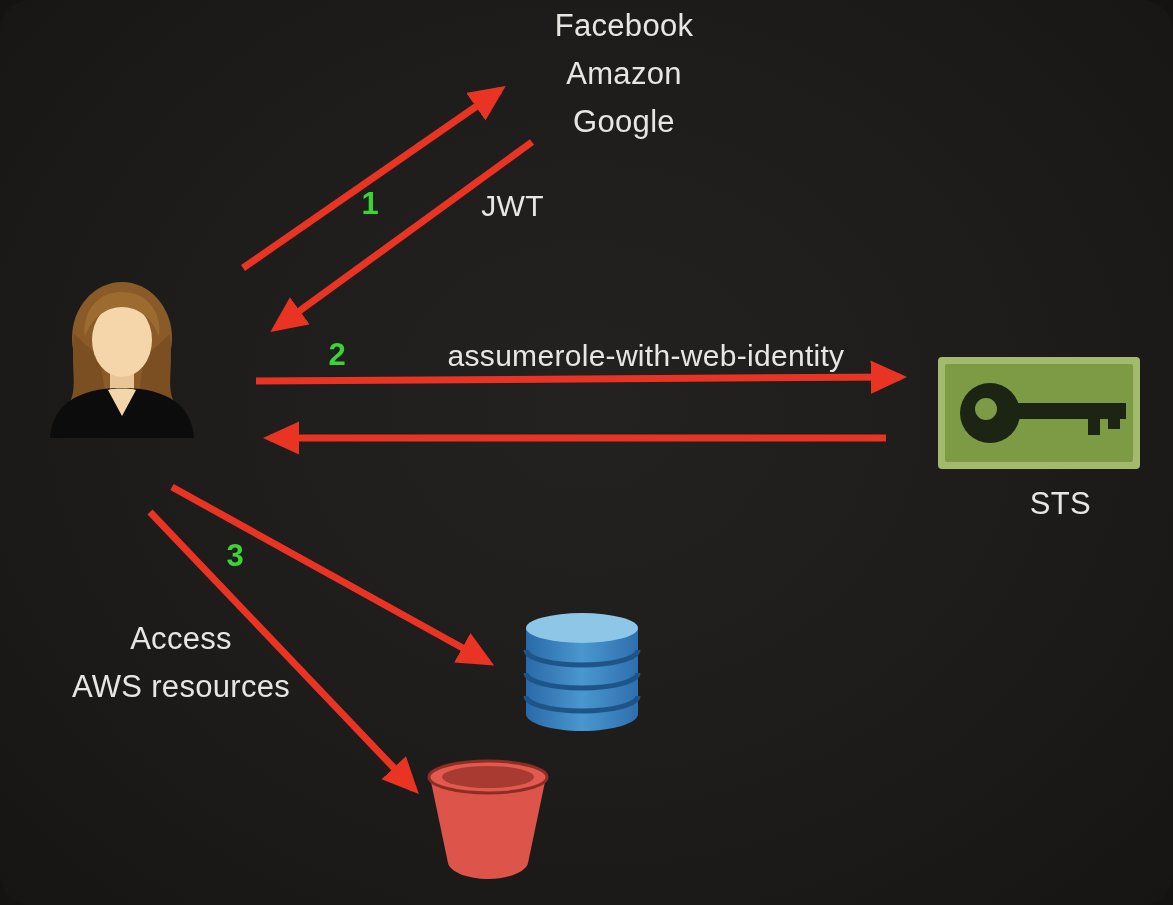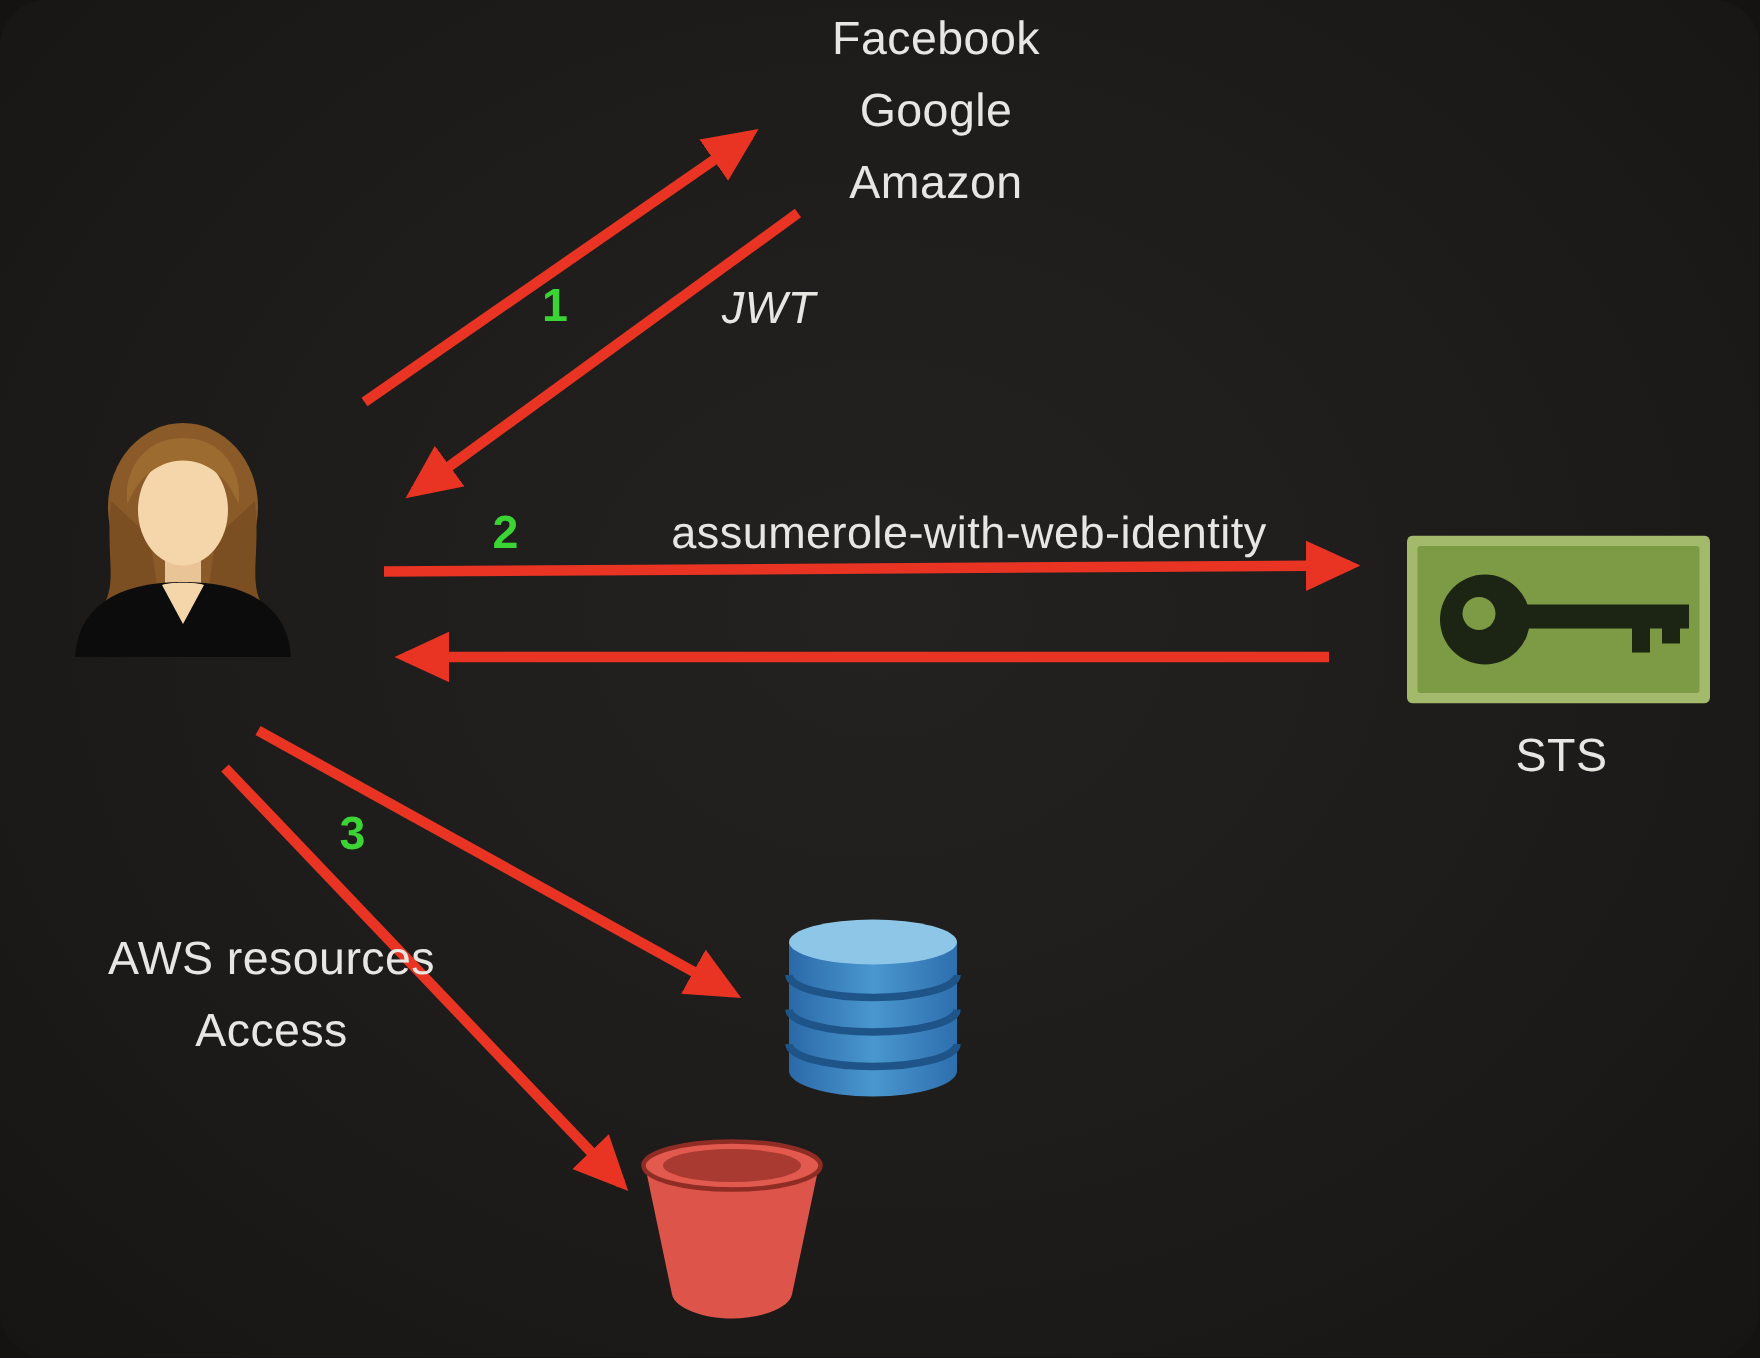--- a/index.html
+++ b/index.html
@@ -60,41 +60,41 @@
     <line x1="243" y1="268" x2="500" y2="90" stroke-width="7" marker-end="url(#ah)" stroke="#e93423"></line>
     <line x1="532" y1="142" x2="276" y2="328" stroke-width="7" marker-end="url(#ah)" stroke="#e93423"></line>
     <line x1="256" y1="381" x2="900" y2="377" stroke-width="7" marker-end="url(#ah)" stroke="#e93423"></line>
     <line x1="886" y1="438" x2="270" y2="438" stroke-width="7" marker-end="url(#ah)" stroke="#e93423"></line>
     <line x1="172" y1="487" x2="488" y2="662" stroke-width="7" marker-end="url(#ah)" stroke="#e93423"></line>
     <line x1="150" y1="512" x2="414" y2="789" stroke-width="7" marker-end="url(#ah)" stroke="#e93423"></line>
   </svg>
 
   <div class="label big" style="left:474px; top:2px; width:300px;">
     <div>Facebook</div>
+    <div>Amazon</div>
     <div>Google</div>
-    <div>Amazon</div>
   </div>
 
   <div class="step-num" style="left:348px; top:182px;">1</div>
   <div class="step-num" style="left:315px; top:333px;">2</div>
   <div class="step-num" style="left:213px; top:534px;">3</div>
 
-  <div class="label" style="left:440px; top:183px; width:145px;font-style:italic;">
+  <div class="label" style="left:440px; top:183px; width:145px;">
     <div>JWT</div>
   </div>
 
   <div class="label" style="left:396px; top:333px; width:500px;">assumerole-with-web-identity</div>
 
 
   <div class="label big" style="left:31px; top:615px; width:300px;">
+    <div>Access</div>
     <div>AWS resources</div>
-    <div>Access</div>
   </div>
 
-  <div class="label big" style="left:991px; top:480px; width:100px;">STS</div>
+  <div class="label big" style="left:991px; top:480px; width:100px;text-align:right;">STS</div>
 
   <div class="icon-box" style="left:38px; top:274px;">
     <svg width="168" height="164" viewBox="0 0 168 164">
       <ellipse cx="84" cy="64" rx="50" ry="56" fill="#8a5a28"></ellipse>
       <path d="M36,60 C32,100 42,116 28,134 L68,126 L62,84 Z" fill="#7c4f22"></path>
       <path d="M132,60 C136,100 126,116 140,134 L100,126 L106,84 Z" fill="#7c4f22"></path>
       <path d="M72,96 L96,96 L96,122 L72,122 Z" fill="#e9c497"></path>
       <ellipse cx="84" cy="66" rx="30" ry="37" fill="#f4d6aa"></ellipse>
       <path d="M84,18 C56,18 44,42 47,62 C54,44 68,33 84,33 C100,33 114,44 121,62 C124,42 112,18 84,18 Z" fill="#9c6b30"></path>
       <path d="M12,164 C14,132 38,114 84,114 C130,114 154,132 156,164 Z" fill="#0c0c0c"></path>

